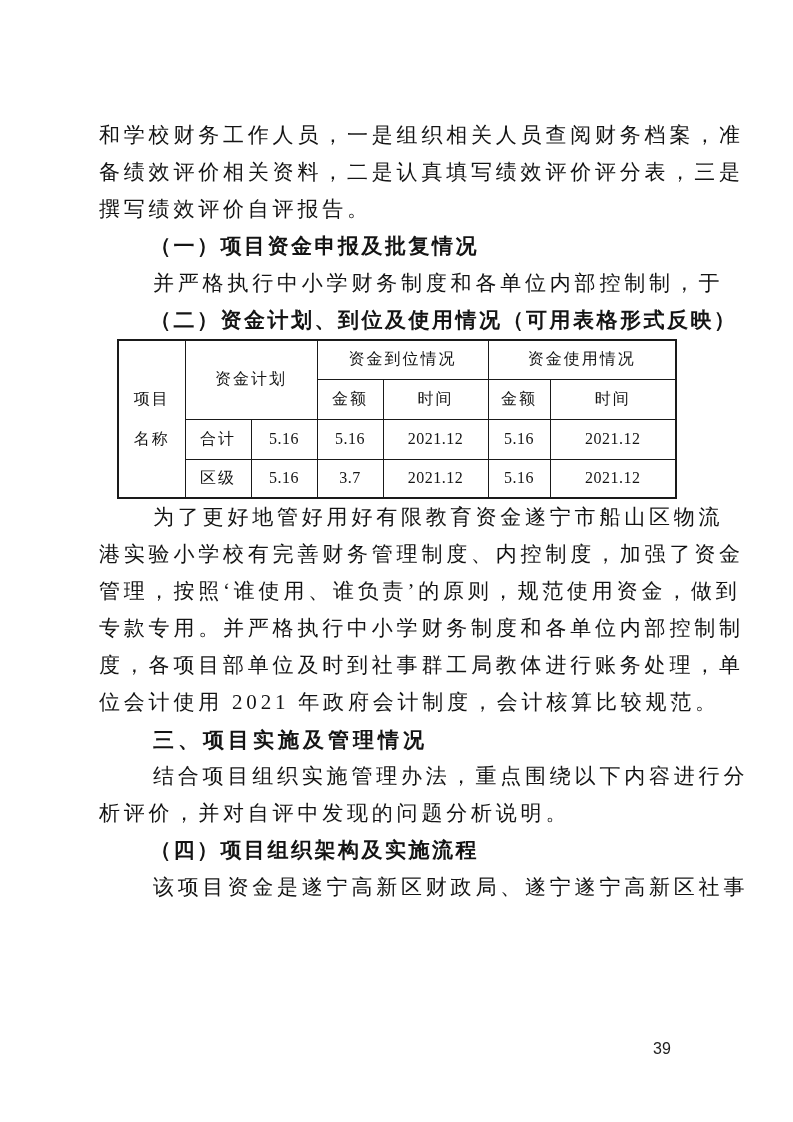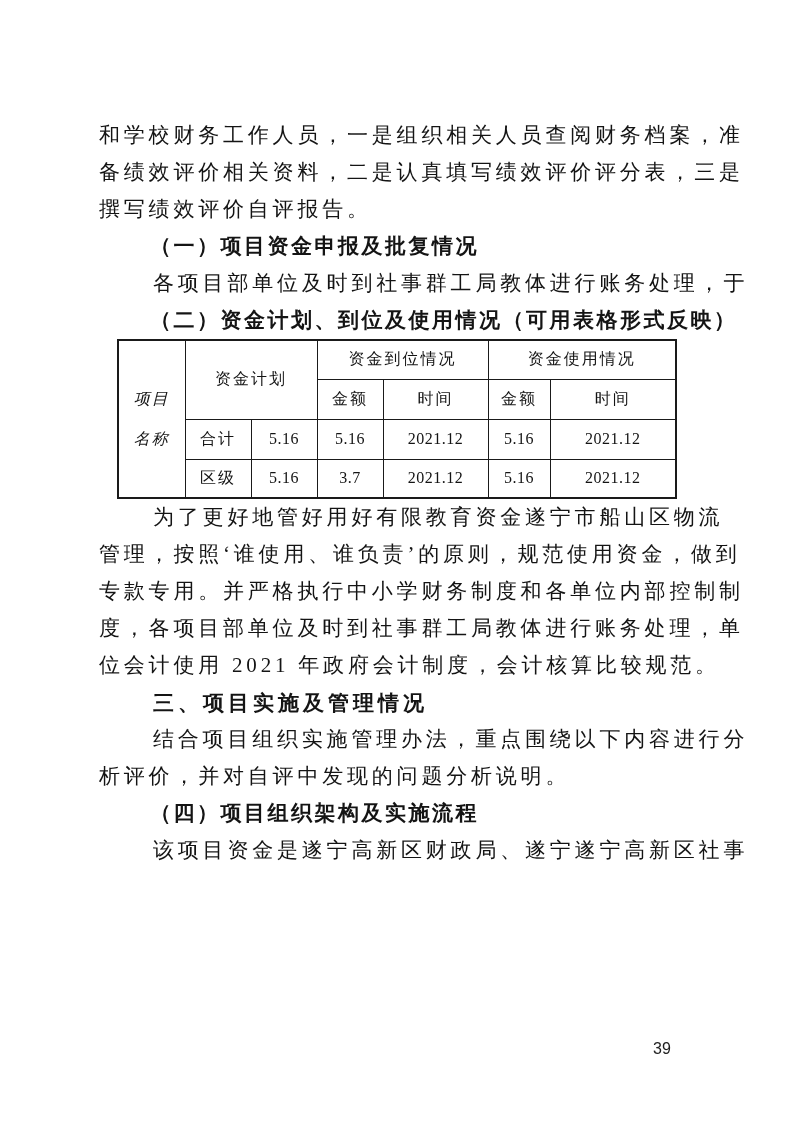--- a/index.html
+++ b/index.html
@@ -53,42 +53,42 @@
   table.fund td {
     border:1px solid #1a1a1a;
     text-align:center;
     vertical-align:middle;
     letter-spacing:2px;
     padding:7px;
   }
   table.fund { border:2px solid #1a1a1a; }
   table.fund td.num { letter-spacing:0.5px; }
   .rh1 { height:39px; } .rh2 { height:40px; } .rh3 { height:40px; } .rh4 { height:39px; }
-  .name-cell div { line-height:40px;font-style:italic; }
+  .name-cell div { line-height:40px; }
   .pagenum {
     position:absolute;
     left:653px; top:1040px;
     font-family:"Liberation Sans","DejaVu Sans",sans-serif;
     font-size:16px;
     color:#222;
   }
 </style>
 </head>
 <body>
 
 <div class="page">
   <div class="flow">
 
     <div class="line">和学校财务工作人员，一是组织相关人员查阅财务档案，准</div>
     <div class="line">备绩效评价相关资料，二是认真填写绩效评价评分表，三是</div>
     <div class="line">撰写绩效评价自评报告。</div>
 
     <div class="h-sub">（一）项目资金申报及批复情况</div>
 
-    <div class="line indent">各项目部单位及时到社事群工局教体进行账务处理，于</div>
+    <div class="line indent">并严格执行中小学财务制度和各单位内部控制制，于</div>
 
     <div class="h-sub">（二）资金计划、到位及使用情况（可用表格形式反映）</div>
 
     <table class="fund">
       <colgroup>
         <col style="width:67px">
           <col style="width:66px">
           <col style="width:66px">
         <col style="width:66px">
           <col style="width:105px">
@@ -125,20 +125,21 @@
           <td class="num">3.7</td>
           <td class="num">2021.12</td>
           <td class="num">5.16</td>
           <td class="num">2021.12</td>
         </tr>
       </tbody>
     </table>
 
 
     <div class="line indent">为了更好地管好用好有限教育资金遂宁市船山区物流</div>
+    <div class="line">港实验小学校有完善财务管理制度、内控制度，加强了资金</div>
     <div class="line">管理，按照‘谁使用、谁负责’的原则，规范使用资金，做到</div>
     <div class="line">专款专用。并严格执行中小学财务制度和各单位内部控制制</div>
     <div class="line">度，各项目部单位及时到社事群工局教体进行账务处理，单</div>
     <div class="line">位会计使用 2021 年政府会计制度，会计核算比较规范。</div>
 
     <div class="h-section">三、项目实施及管理情况</div>
 
     <div class="line indent">结合项目组织实施管理办法，重点围绕以下内容进行分</div>
     <div class="line">析评价，并对自评中发现的问题分析说明。</div>
 

